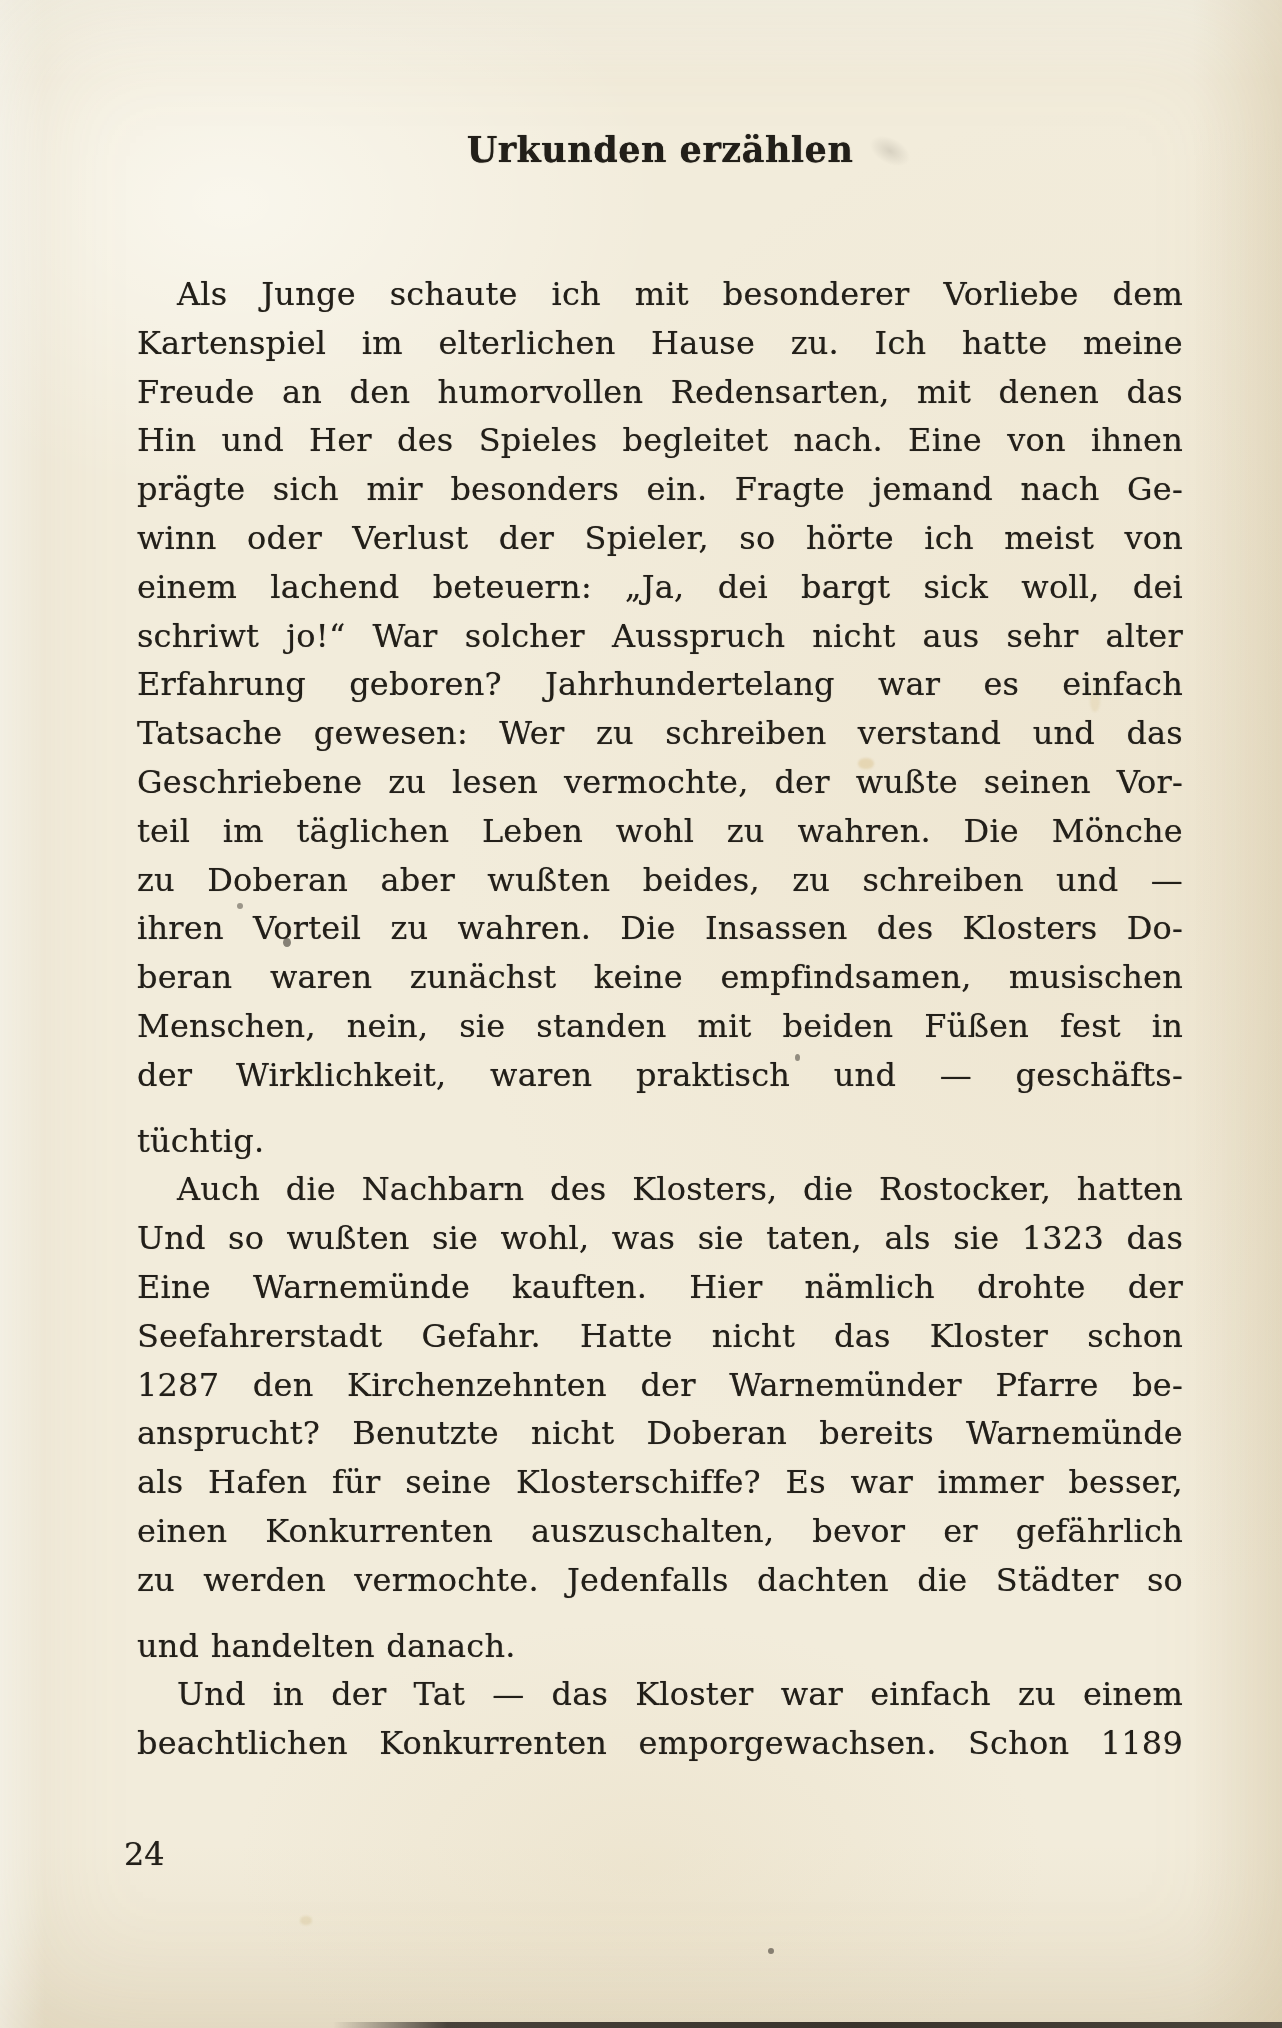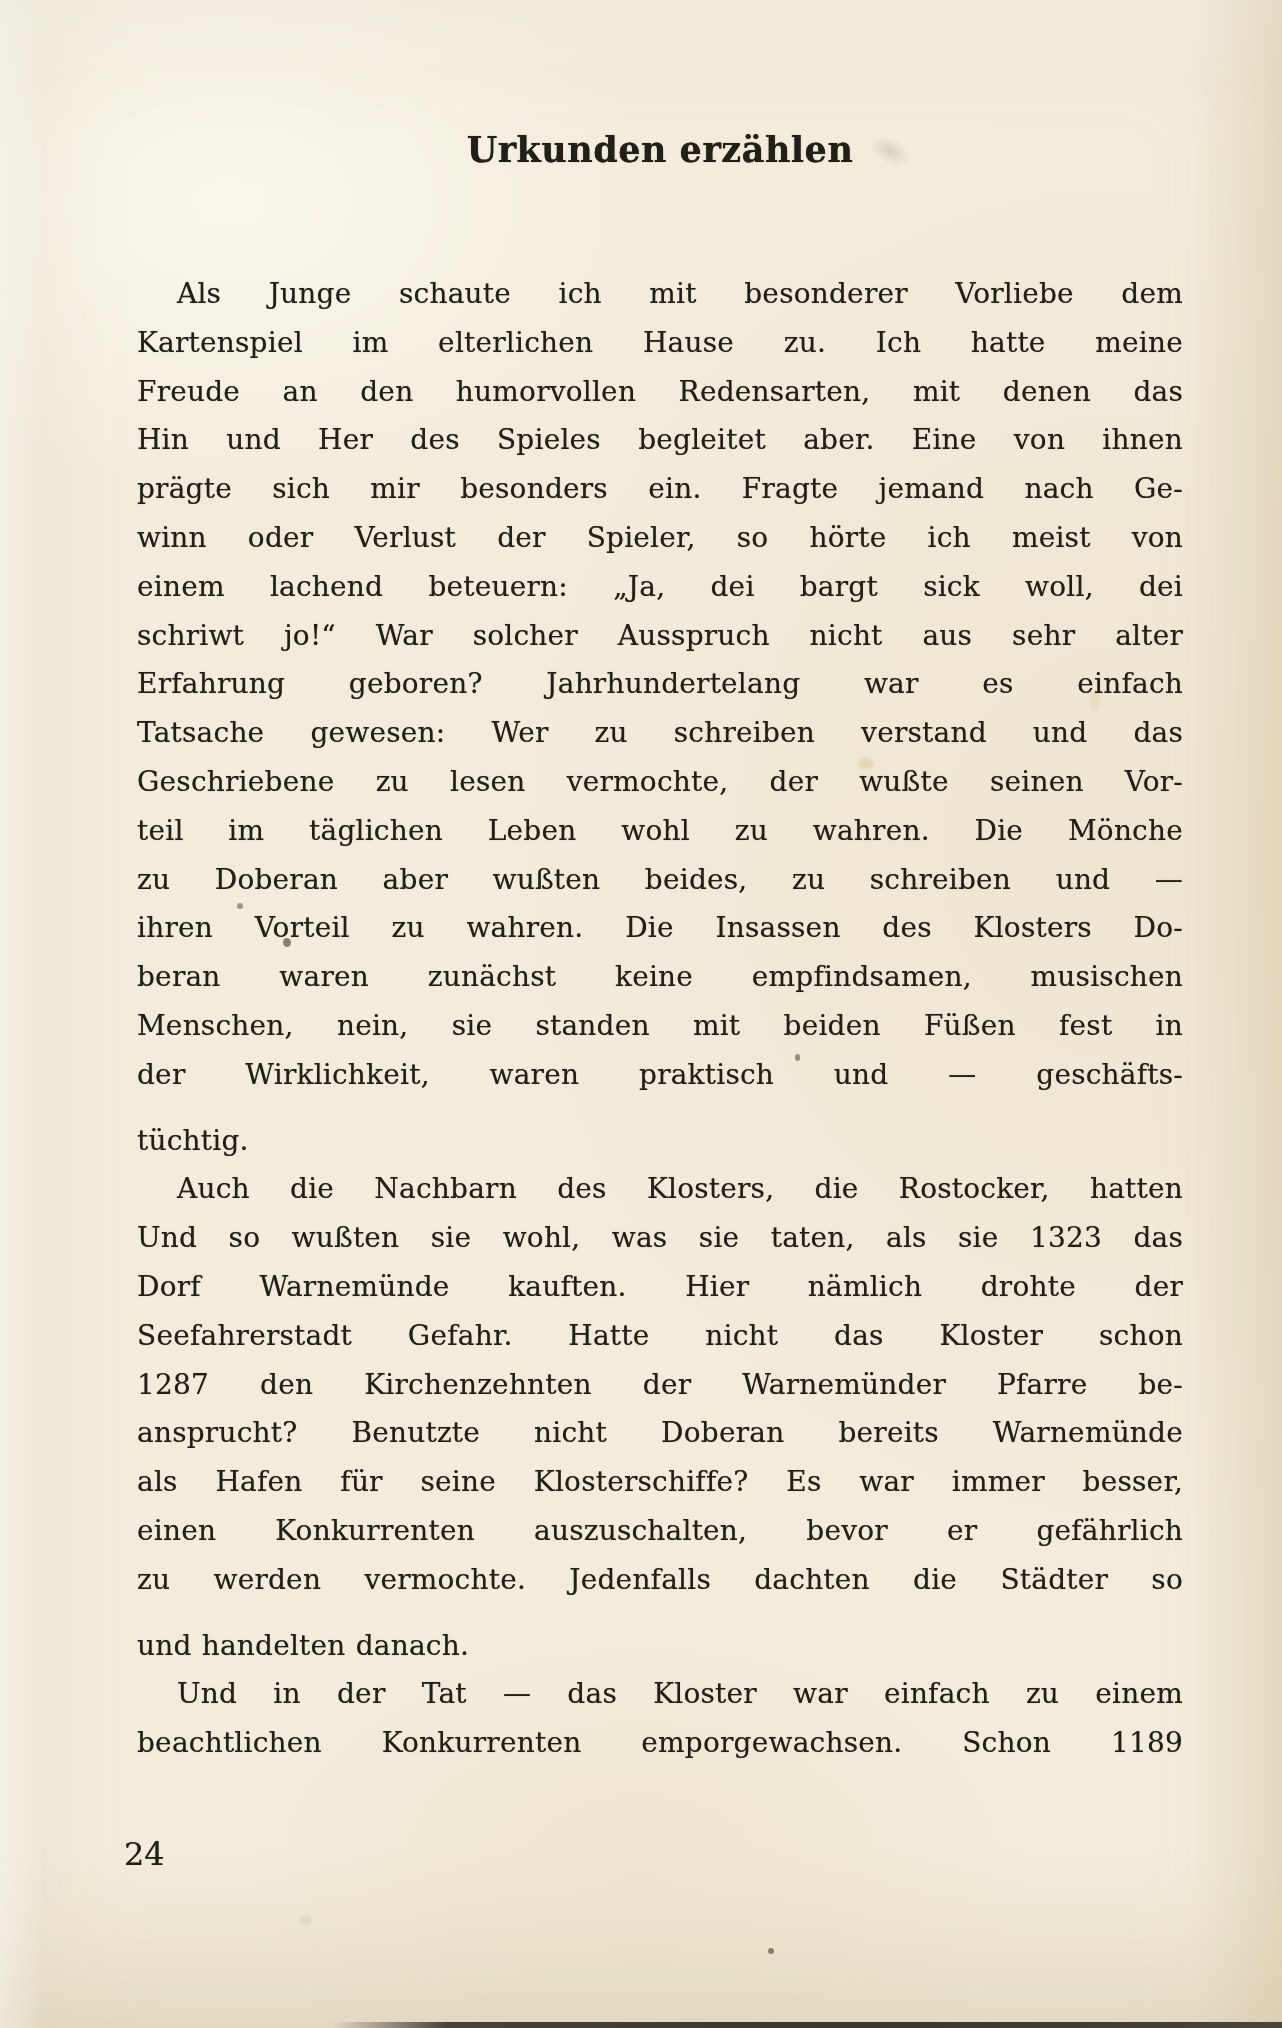--- a/index.html
+++ b/index.html
@@ -40,21 +40,21 @@
     text-align: center;
     letter-spacing: 0.5px;
     text-shadow: 0 0 0.8px currentColor;
   }
 
   .text-block { margin-top: 96px; }
 
   .line {
     height: 48.8px;
     line-height: 48.8px;
-    font-size: 28px;
+    font-size: 32px;
     letter-spacing: 0.2px;
     word-spacing: 1px;
     text-align: justify;
     text-align-last: justify;
     white-space: normal;
     text-shadow: 0 0 0.7px rgba(34,31,25,0.55);
   }
   .line.indent  { text-indent: 40px; }
   .line.no-just { text-align-last: left; margin-top: 17px; }
 
@@ -112,38 +112,38 @@
   <div class="stain yellow-1"></div>
   <div class="stain yellow-2"></div>
   <div class="stain yellow-3"></div>
 
   <div class="content">
     <div class="title">Urkunden erzählen</div>
     <div class="text-block">
         <div class="line indent">Als Junge schaute ich mit besonderer Vorliebe dem</div>
         <div class="line">Kartenspiel im elterlichen Hause zu. Ich hatte meine</div>
         <div class="line">Freude an den humorvollen Redensarten, mit denen das</div>
-        <div class="line">Hin und Her des Spieles begleitet aber. Eine von ihnen</div>
+        <div class="line">Hin und Her des Spieles begleitet nach. Eine von ihnen</div>
         <div class="line">prägte sich mir besonders ein. Fragte jemand nach Ge-</div>
         <div class="line">winn oder Verlust der Spieler, so hörte ich meist von</div>
         <div class="line">einem lachend beteuern: „Ja, dei bargt sick woll, dei</div>
         <div class="line">schriwt jo!“ War solcher Ausspruch nicht aus sehr alter</div>
         <div class="line">Erfahrung geboren? Jahrhundertelang war es einfach</div>
         <div class="line">Tatsache gewesen: Wer zu schreiben verstand und das</div>
         <div class="line">Geschriebene zu lesen vermochte, der wußte seinen Vor-</div>
         <div class="line">teil im täglichen Leben wohl zu wahren. Die Mönche</div>
         <div class="line">zu Doberan aber wußten beides, zu schreiben und —</div>
         <div class="line">ihren Vorteil zu wahren. Die Insassen des Klosters Do-</div>
         <div class="line">beran waren zunächst keine empfindsamen, musischen</div>
         <div class="line">Menschen, nein, sie standen mit beiden Füßen fest in</div>
         <div class="line">der Wirklichkeit, waren praktisch und — geschäfts-</div>
         <div class="line no-just">tüchtig.</div>
         <div class="line indent">Auch die Nachbarn des Klosters, die Rostocker, hatten</div>
         <div class="line">Und so wußten sie wohl, was sie taten, als sie 1323 das</div>
-        <div class="line">Dorf Warnemünde kauften. Hier nämlich drohte der</div>
+        <div class="line">Eine Warnemünde kauften. Hier nämlich drohte der</div>
         <div class="line">Seefahrerstadt Gefahr. Hatte nicht das Kloster schon</div>
         <div class="line">1287 den Kirchenzehnten der Warnemünder Pfarre be-</div>
         <div class="line">ansprucht? Benutzte nicht Doberan bereits Warnemünde</div>
         <div class="line">als Hafen für seine Klosterschiffe? Es war immer besser,</div>
         <div class="line">einen Konkurrenten auszuschalten, bevor er gefährlich</div>
         <div class="line">zu werden vermochte. Jedenfalls dachten die Städter so</div>
         <div class="line no-just">und handelten danach.</div>
         <div class="line indent">Und in der Tat — das Kloster war einfach zu einem</div>
         <div class="line">beachtlichen Konkurrenten emporgewachsen. Schon 1189</div>
       </div>

